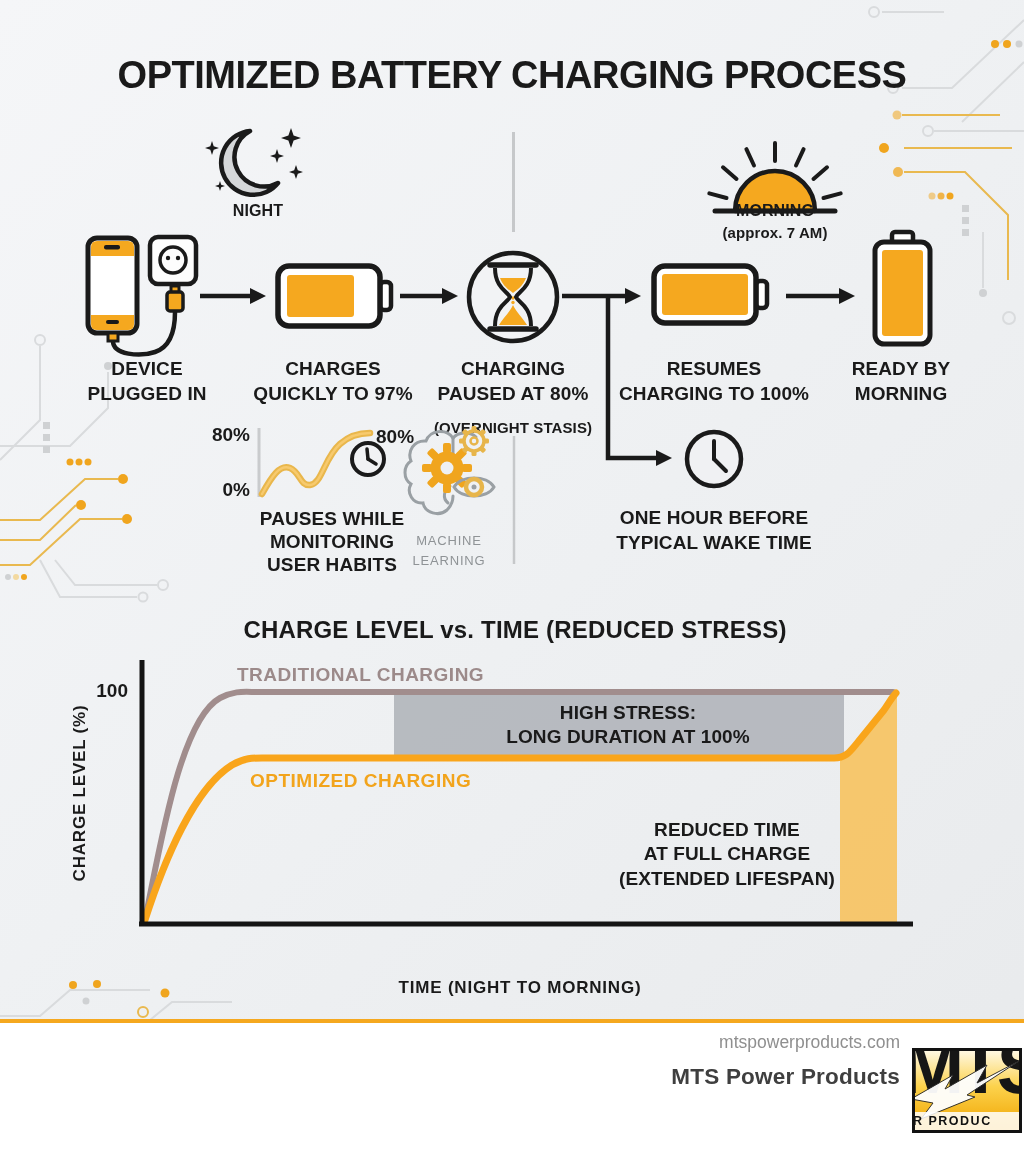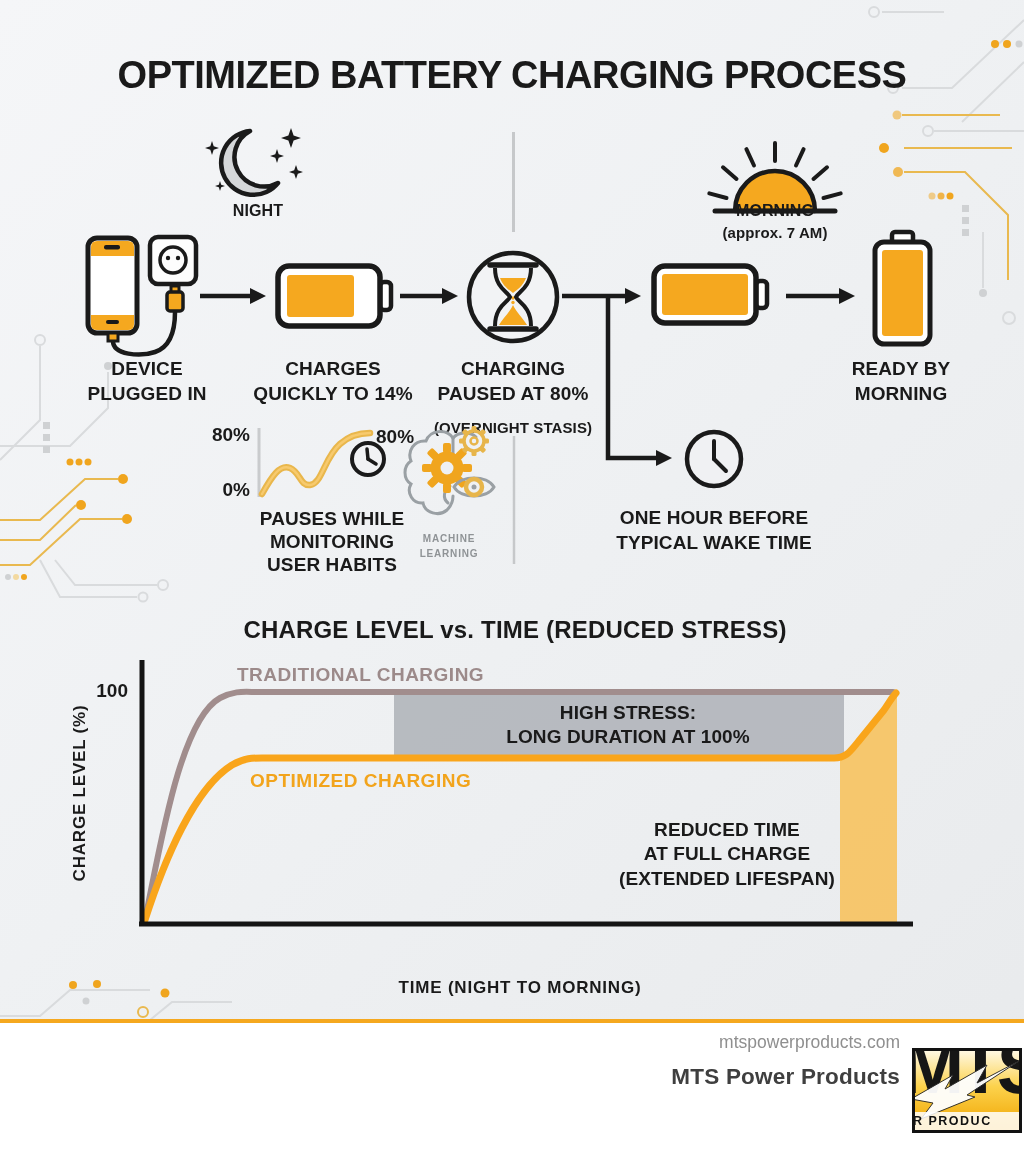--- a/index.html
+++ b/index.html
@@ -10,21 +10,21 @@
   }
   .abs{position:absolute;}
   .lbl{font-weight:800;color:#1a1a1a;text-align:center;white-space:pre-line;line-height:1.3;letter-spacing:0.1px;}
   .page-title{top:54px;left:0;width:1024px;text-align:center;font-size:38px;font-weight:800;letter-spacing:-0.5px;}
   .divider{background:#c6c8ca;width:2.5px;}
   .step-lbl{font-size:19px;}
   .step-sub{font-size:15px;font-weight:800;margin-top:20px;}
   .night-lbl,.morning-lbl{font-size:16px;}
   .approx-lbl{font-size:15px;font-weight:800;}
   .pct{font-size:19px;font-weight:800;}
-  .ml-lbl{font-size:10px;font-weight:700;color:#8f9396;letter-spacing:0.8px;line-height:1.5;}
+  .ml-lbl{font-size:13px;font-weight:400;color:#8f9396;letter-spacing:0.8px;line-height:1.5;}
   .chart-title{font-size:24px;font-weight:800;letter-spacing:0.2px;}
   .series-lbl{font-size:19px;font-weight:800;letter-spacing:0.5px;}
   .annot{font-size:19px;font-weight:800;line-height:1.28;}
   .axis-lbl{font-size:17px;font-weight:800;letter-spacing:0.8px;}
   .ytick{font-size:19px;font-weight:800;}
   .footer-rule{top:1019px;left:0;width:1024px;height:4.5px;background:#f5a81f;}
   .footer-bg{top:1023px;left:0;width:1024px;height:131px;background:#ffffff;}
   .company{top:1064px;right:124px;font-size:22.5px;font-weight:700;color:#3f3f3f;letter-spacing:0.2px;}
   .website{top:1032px;right:124px;font-size:17.5px;color:#8f8f8f;}
   .logo{top:1048px;left:912px;width:104px;height:79px;border:3px solid #121212;
@@ -197,24 +197,26 @@
 
   <svg class="abs" style="left:866px;top:228px;" width="75" height="125" viewBox="0 0 75 125">
     <rect x="26" y="4" width="21" height="13" rx="3" fill="#ffffff" stroke="#1a1a1a" stroke-width="4.5"></rect>
     <rect x="9" y="14" width="55" height="102" rx="9" fill="#ffffff" stroke="#1a1a1a" stroke-width="5"></rect>
     <rect x="16" y="22" width="41" height="86" rx="3" fill="#f5a81f"></rect>
   </svg>
 
   <div class="abs lbl step-lbl" style="left:47px;top:357px;width:200px;">DEVICE
 PLUGGED IN</div>
   <div class="abs lbl step-lbl" style="left:233px;top:357px;width:200px;">CHARGES
-QUICKLY TO 14%</div>
+QUICKLY TO 97%</div>
   <div class="abs lbl step-lbl" style="left:403px;top:357px;width:220px;">CHARGING
 PAUSED AT 80%</div>
   <div class="abs lbl step-sub" style="left:403px;top:398px;width:220px;">(OVERNIGHT STASIS)</div>
+  <div class="abs lbl step-lbl" style="left:604px;top:357px;width:220px;">RESUMES
+CHARGING TO 100%</div>
   <div class="abs lbl step-lbl" style="left:801px;top:357px;width:200px;">READY BY
 MORNING</div>
 
   <svg class="abs" style="left:196px;top:418px;" width="225" height="92" viewBox="0 0 225 92">
     <line x1="63" y1="10" x2="63" y2="79" stroke="#c9cbcd" stroke-width="3"></line>
     <path d="M66,76 C76,58 84,46 94,50 C104,54 104,68 114,67 C126,66 128,40 144,26 C154,17 164,15 174,15" stroke="#e9b74c" stroke-width="6.5" fill="none" stroke-linecap="round"></path>
     <path d="M66,76 C76,58 84,46 94,50 C104,54 104,68 114,67 C126,66 128,40 144,26 C154,17 164,15 174,15" stroke="#f7ca6e" stroke-width="2.5" fill="none" stroke-linecap="round"></path>
     <circle cx="172" cy="41" r="16" fill="#f1f2f4" stroke="#1a1a1a" stroke-width="4"></circle>
     <line x1="172" y1="41" x2="171" y2="31" stroke="#1a1a1a" stroke-width="3.5" stroke-linecap="round"></line>
     <line x1="172" y1="41" x2="180" y2="46" stroke="#1a1a1a" stroke-width="3.5" stroke-linecap="round"></line>

